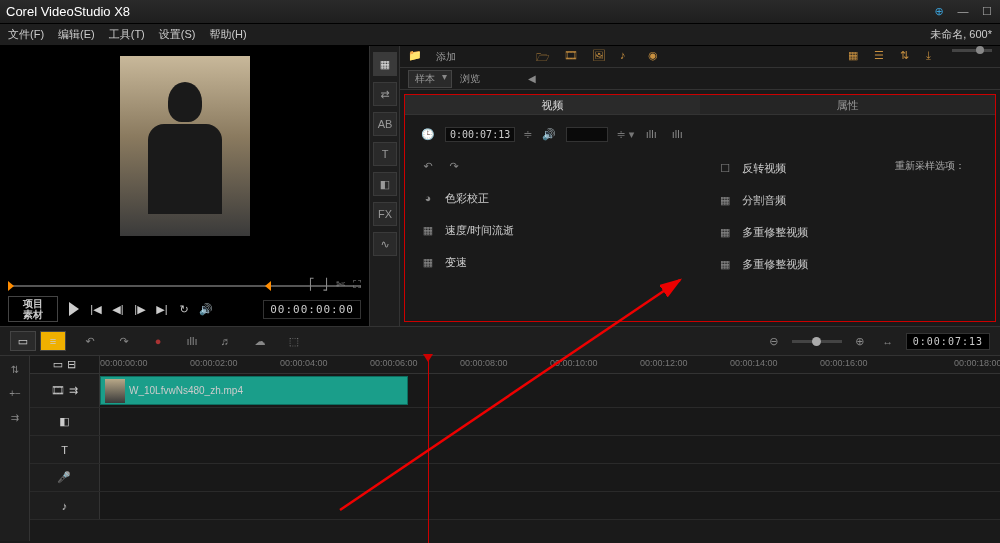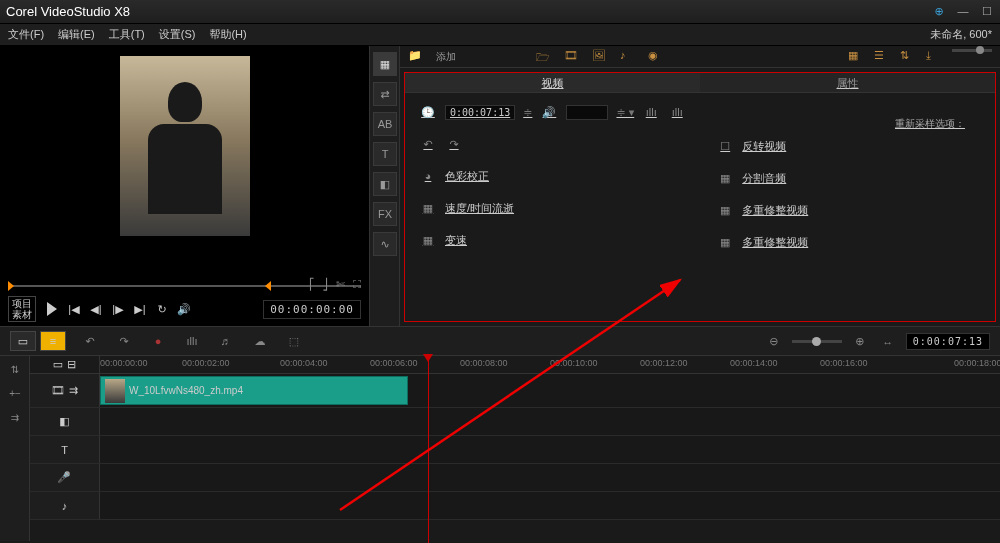--- a/index.html
+++ b/index.html
@@ -20,37 +20,37 @@
 .video-frame { width: 130px; height: 180px; background: linear-gradient(180deg,#c8b89a 0%,#8a7a5f 45%,#3a3a3a 100%); position: relative; margin-top: 4px; }
 .person { position: absolute; left: 50%; top: 26px; transform: translateX(-50%); width: 80px; height: 140px; }
 .head { width: 34px; height: 40px; background: #1a1a1a; border-radius: 50% 50% 40% 40%; margin: 0 auto; }
 .body-s { width: 74px; height: 90px; background: #1a1a1a; border-radius: 16px 16px 0 0; margin: 2px auto 0; }
 .scrub { height: 12px; margin: 0 8px; position: relative; }
 .scrub-track { position: absolute; top: 5px; left: 0; right: 0; height: 2px; background: #555; }
 .scrub-handle-l { position: absolute; left: 0; top: 1px; width: 0; height: 0; border-left: 6px solid #ff8c00; border-top: 5px solid transparent; border-bottom: 5px solid transparent; }
 .scrub-handle-r { position: absolute; right: 90px; top: 1px; width: 0; height: 0; border-right: 6px solid #ff8c00; border-top: 5px solid transparent; border-bottom: 5px solid transparent; }
 .scrub-icons { position: absolute; right: 0; top: -2px; display: flex; gap: 8px; color: #888; }
 .play-row { display: flex; align-items: center; padding: 4px 8px; gap: 8px; }
-.mode-tabs { font-size: 10px; line-height: 11px; color: #ccc; border: 1px solid #444; padding: 1px 3px; }
+.mode-tabs { font-size: 10px; line-height: 11px; color: #ccc; border: 1px solid #444; padding: 1px 14px; font-weight: bold; }
 .play-btns { display: flex; gap: 6px; align-items: center; }
 .pbtn { width: 16px; height: 16px; color: #ccc; cursor: pointer; display: flex; align-items: center; justify-content: center; }
 .play-icon { width: 0; height: 0; border-left: 10px solid #ccc; border-top: 7px solid transparent; border-bottom: 7px solid transparent; }
 .tc-box { margin-left: auto; background: #000; border: 1px solid #333; padding: 2px 6px; font-family: monospace; font-size: 11px; letter-spacing: 1px; }
 .right-pane { flex: 1; display: flex; }
 .lib-strip { width: 30px; background: #1e1e1e; display: flex; flex-direction: column; gap: 6px; padding: 6px 3px; border-right: 1px solid #333; }
 .lib-btn { width: 24px; height: 24px; background: #2a2a2a; border: 1px solid #3a3a3a; color: #999; display: flex; align-items: center; justify-content: center; font-size: 11px; cursor: pointer; }
 .lib-btn.active { background: #3a3a3a; color: #ddd; }
 .lib-main { flex: 1; display: flex; flex-direction: column; }
 .lib-top { height: 22px; display: flex; align-items: center; gap: 10px; padding: 0 8px; border-bottom: 1px solid #333; }
 .lib-top-icon { width: 18px; height: 16px; color: #c89040; cursor: pointer; }
 .lib-top-right { margin-left: auto; display: flex; gap: 8px; }
 .lib-sub { height: 22px; display: flex; align-items: center; padding: 0 8px; gap: 8px; border-bottom: 1px solid #333; font-size: 10px; color: #999; }
 .lib-drop { background: #2a2a2a; border: 1px solid #444; padding: 1px 16px 1px 6px; font-size: 10px; position: relative; }
 .lib-drop::after { content: "▾"; position: absolute; right: 4px; top: 0; color: #888; }
-.options-area { flex: 1; border: 1px solid #c00; margin: 4px; position: relative; text-decoration: underline; }
+.options-area { flex: 1; border: 1px solid #c00; margin: 4px; position: relative; }
 .opt-tabs { display: flex; height: 20px; }
 .opt-tab { flex: 1; text-align: center; line-height: 20px; font-size: 11px; color: #999; background: #252525; border-bottom: 1px solid #333; }
 .opt-tab.active { color: #ddd; background: #2a2a2a; }
 .opt-body { padding: 10px 14px; display: flex; gap: 30px; }
 .opt-col { display: flex; flex-direction: column; gap: 14px; }
 .opt-row { display: flex; align-items: center; gap: 8px; font-size: 11px; color: #ccc; cursor: pointer; }
 .opt-icon { width: 18px; height: 18px; display: flex; align-items: center; justify-content: center; color: #888; }
 .tc-input { background: #0a0a0a; border: 1px solid #333; padding: 1px 4px; font-family: monospace; font-size: 10px; color: #ccc; }
 .vol-input { width: 32px; background: #0a0a0a; border: 1px solid #333; padding: 1px 20px; font-size: 10px; color: #ccc; text-align: center; }
 .opt-col3 { margin-left: auto; padding-right: 16px; }
@@ -170,20 +170,25 @@
         <div class="lib-top-right">
           <span class="lib-top-icon">▦</span>
           <span class="lib-top-icon">☰</span>
           <span class="lib-top-icon">⇅</span>
           <span class="lib-top-icon">⤓</span>
           <div style="width:40px;height:3px;background:#444;position:relative">
               <div style="position:absolute;left:60%;top:-3px;width:8px;height:8px;background:#888;border-radius:50%"></div>
             </div>
         </div>
       </div>
+      <div class="lib-sub">
+        <div class="lib-drop">样本</div>
+        <span>浏览</span>
+        <span style="margin-left:40px;color:#888">◀</span>
+      </div>
 
       <div class="options-area">
         <div class="opt-tabs">
           <div class="opt-tab active">视频</div>
           <div class="opt-tab">属性</div>
         </div>
         <div class="opt-body">
           <div class="opt-col">
             <div class="opt-row">
               <span class="opt-icon">🕒</span>
@@ -223,21 +228,21 @@
             </div>
             <div class="opt-row">
               <span class="opt-icon">▦</span>
               <span>多重修整视频</span>
             </div>
             <div class="opt-row">
               <span class="opt-icon">▦</span>
               <span>多重修整视频</span>
             </div>
           </div>
-          <div class="opt-col opt-col3" style="margin-top:14px">
+          <div class="opt-col opt-col3" style="margin-top:34px">
             <div style="font-size:10px;color:#aaa">重新采样选项：</div>
           </div>
         </div>
       </div>
     </div>
   </div>
 </div>
 
 <div class="timeline-hdr">
   <div class="tl-mode">
@@ -269,21 +274,21 @@
     <div class="left-ctrl-btn">⇉</div>
   </div>
   <div class="timeline-main">
     <div class="ruler-row">
       <div class="track-head-col" style="display:flex;align-items:center;justify-content:center;gap:4px">
         <span>▭</span>
         <span>⊟</span>
       </div>
       <div class="ruler">
         <span style="left:0">00:00:00:00</span>
-        <span style="left:82px">00:00:02:00</span>
+        <span style="left:90px">00:00:02:00</span>
         <span style="left:180px">00:00:04:00</span>
         <span style="left:270px">00:00:06:00</span>
         <span style="left:360px">00:00:08:00</span>
         <span style="left:450px">00:00:10:00</span>
         <span style="left:540px">00:00:12:00</span>
         <span style="left:630px">00:00:14:00</span>
         <span style="left:720px">00:00:16:00</span>
         <span style="left:854px">00:00:18:00</span>
         <div class="playhead" style="left:328px"></div>
       </div>

